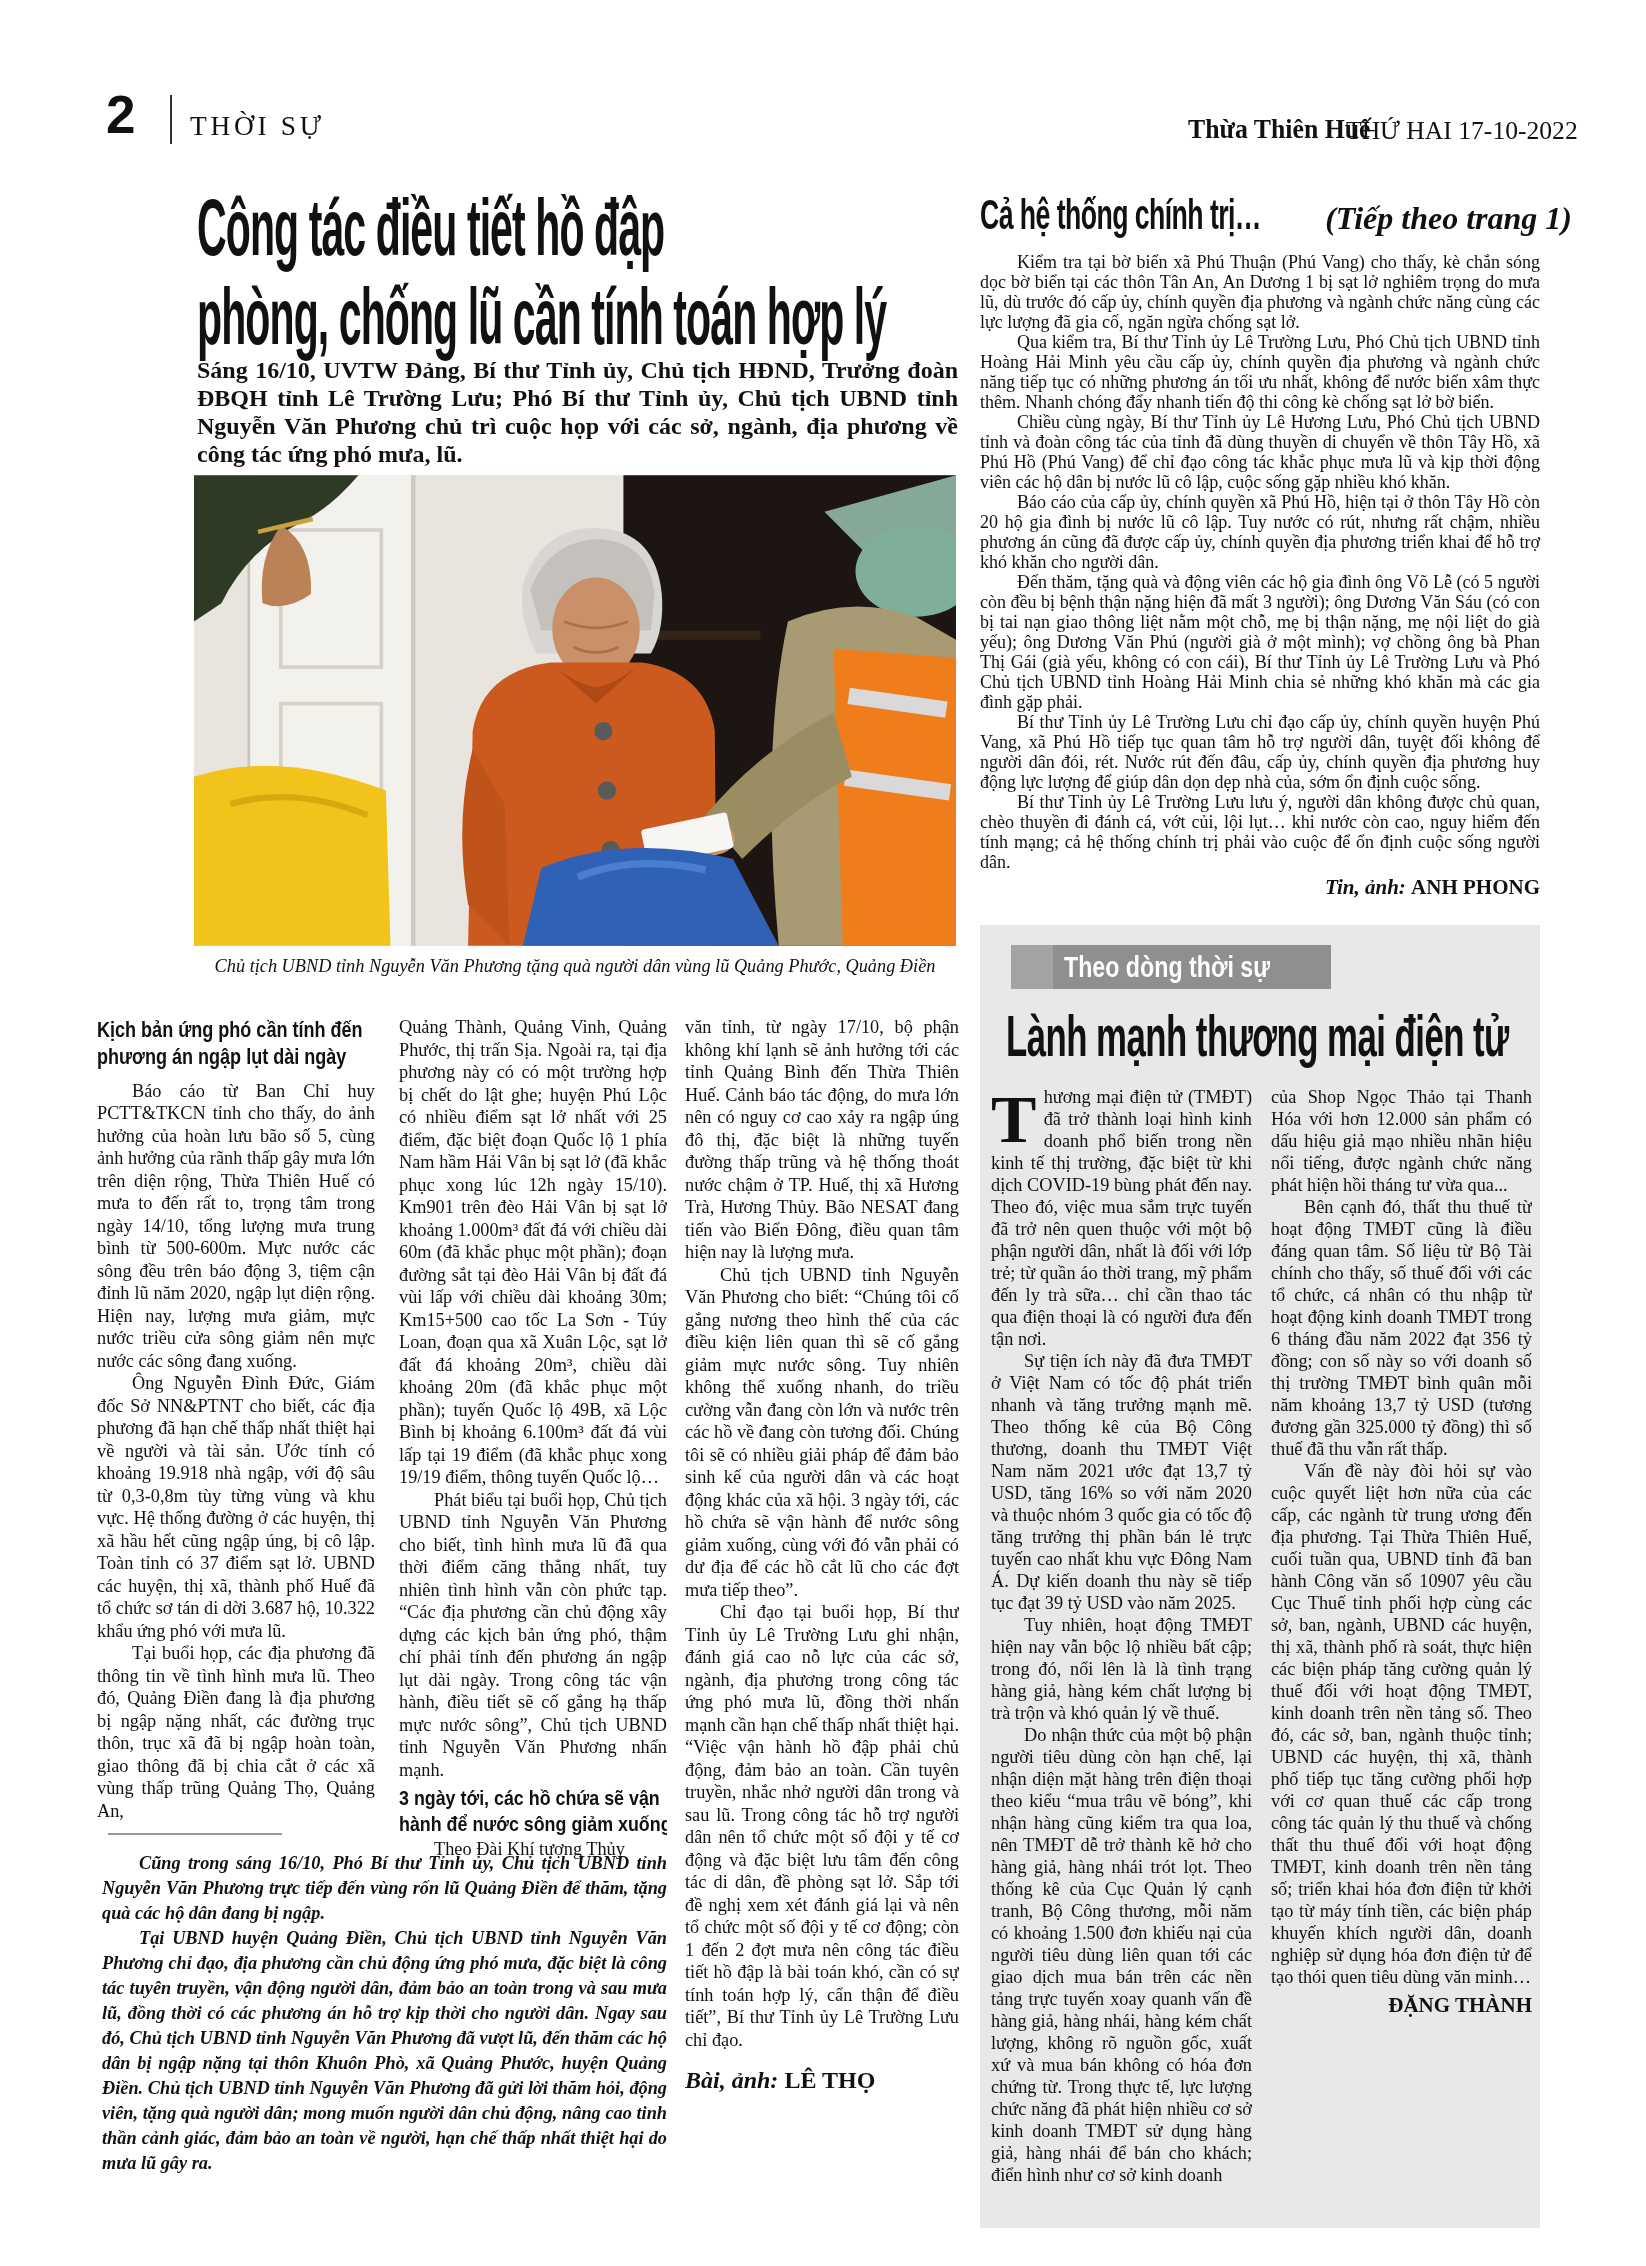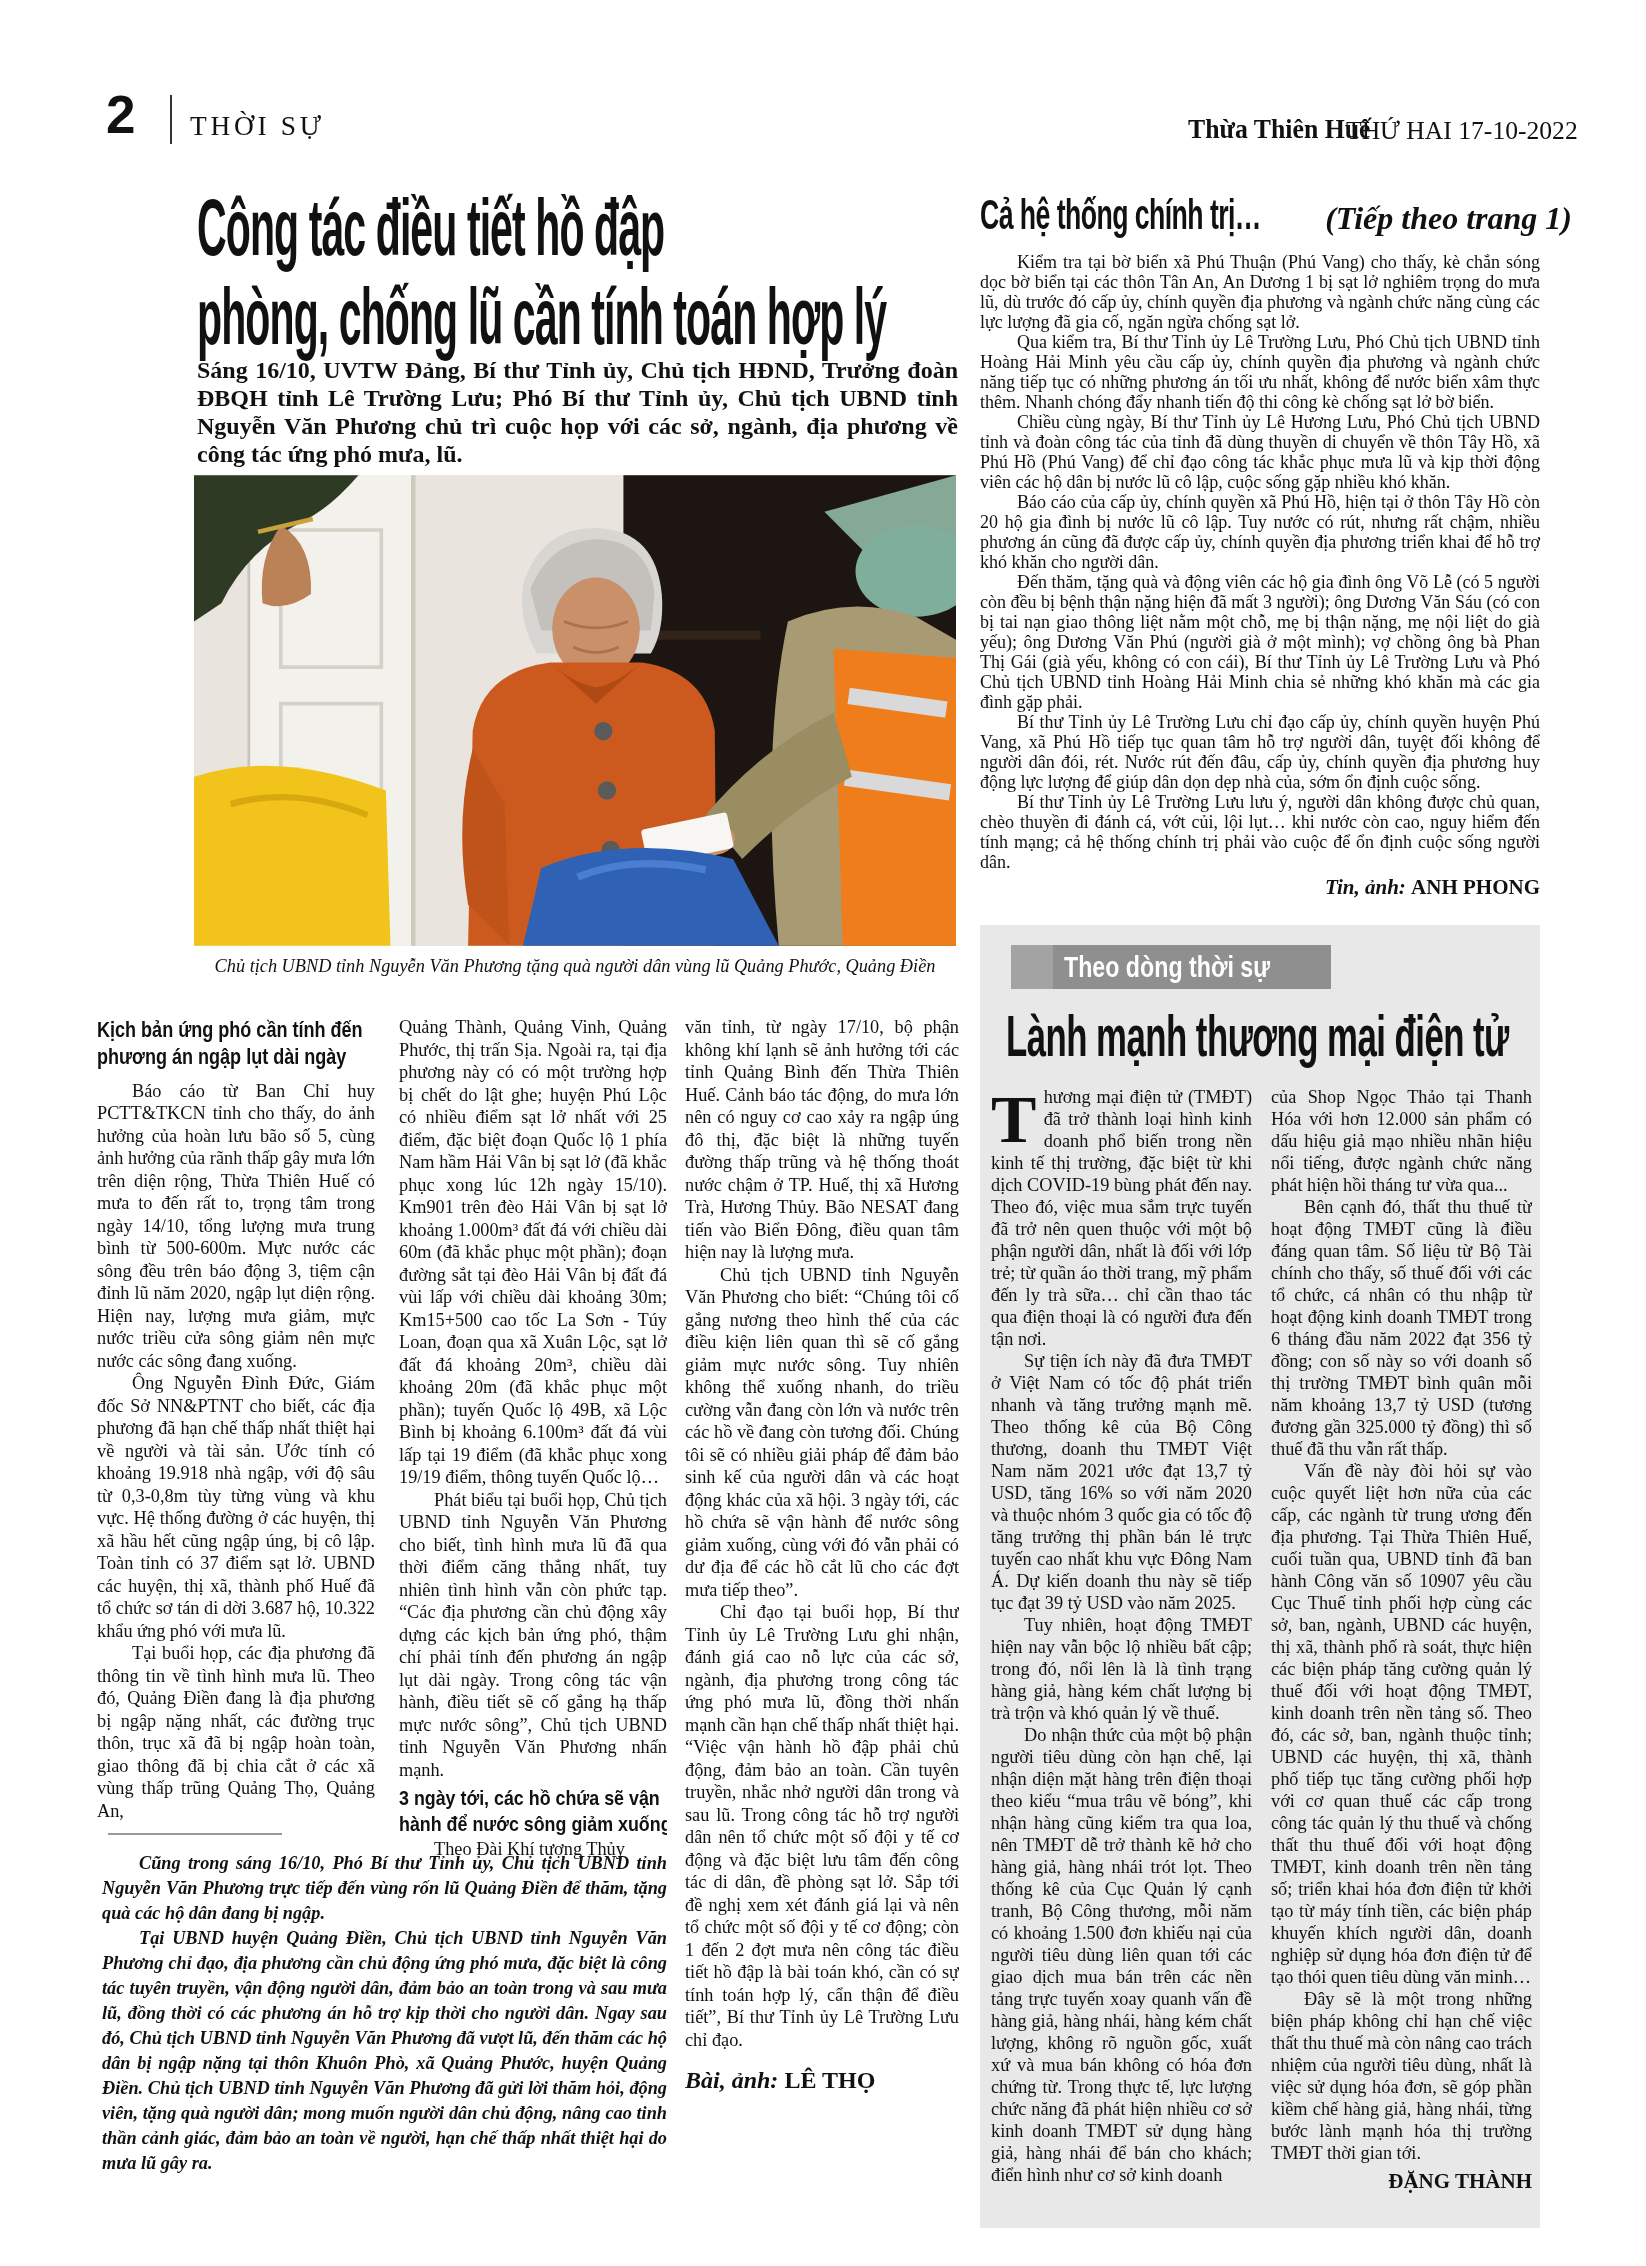--- a/index.html
+++ b/index.html
@@ -210,19 +210,18 @@
       <p><span class="dropcap">T</span><span>hương mại điện tử (TMĐT) đã trở thành loại hình kinh doanh phổ biến trong nền kinh tế thị trường, đặc biệt từ khi dịch COVID-19 bùng phát đến nay. Theo đó, việc mua sắm trực tuyến đã trở nên quen thuộc với một bộ phận người dân, nhất là đối với lớp trẻ; từ quần áo thời trang, mỹ phẩm đến ly trà sữa… chỉ cần thao tác qua điện thoại là có người đưa đến tận nơi.</span></p>
       <p class="ind">Sự tiện ích này đã đưa TMĐT ở Việt Nam có tốc độ phát triển nhanh và tăng trưởng mạnh mẽ. Theo thống kê của Bộ Công thương, doanh thu TMĐT Việt Nam năm 2021 ước đạt 13,7 tỷ USD, tăng 16% so với năm 2020 và thuộc nhóm 3 quốc gia có tốc độ tăng trưởng thị phần bán lẻ trực tuyến cao nhất khu vực Đông Nam Á. Dự kiến doanh thu này sẽ tiếp tục đạt 39 tỷ USD vào năm 2025.</p>
       <p class="ind">Tuy nhiên, hoạt động TMĐT hiện nay vẫn bộc lộ nhiều bất cập; trong đó, nổi lên là là tình trạng hàng giả, hàng kém chất lượng bị trà trộn và khó quản lý về thuế.</p>
       <p class="ind">Do nhận thức của một bộ phận người tiêu dùng còn hạn chế, lại nhận diện mặt hàng trên điện thoại theo kiểu “mua trâu vẽ bóng”, khi nhận hàng cũng kiểm tra qua loa, nên TMĐT dễ trở thành kẽ hở cho hàng giả, hàng nhái trót lọt. Theo thống kê của Cục Quản lý cạnh tranh, Bộ Công thương, mỗi năm có khoảng 1.500 đơn khiếu nại của người tiêu dùng liên quan tới các giao dịch mua bán trên các nền tảng trực tuyến xoay quanh vấn đề hàng giả, hàng nhái, hàng kém chất lượng, không rõ nguồn gốc, xuất xứ và mua bán không có hóa đơn chứng từ. Trong thực tế, lực lượng chức năng đã phát hiện nhiều cơ sở kinh doanh TMĐT sử dụng hàng giả, hàng nhái để bán cho khách; điển hình như cơ sở kinh doanh</p>
     </div>
 
     <div class="box-col" id="box-col-2">
       <p>của Shop Ngọc Thảo tại Thanh Hóa với hơn 12.000 sản phẩm có dấu hiệu giả mạo nhiều nhãn hiệu nổi tiếng, được ngành chức năng phát hiện hồi tháng tư vừa qua...</p>
       <p class="ind">Bên cạnh đó, thất thu thuế từ hoạt động TMĐT cũng là điều đáng quan tâm. Số liệu từ Bộ Tài chính cho thấy, số thuế đối với các tổ chức, cá nhân có thu nhập từ hoạt động kinh doanh TMĐT trong 6 tháng đầu năm 2022 đạt 356 tỷ đồng; con số này so với doanh số thị trường TMĐT bình quân mỗi năm khoảng 13,7 tỷ USD (tương đương gần 325.000 tỷ đồng) thì số thuế đã thu vẫn rất thấp.</p>
       <p class="ind">Vấn đề này đòi hỏi sự vào cuộc quyết liệt hơn nữa của các cấp, các ngành từ trung ương đến địa phương. Tại Thừa Thiên Huế, cuối tuần qua, UBND tỉnh đã ban hành Công văn số 10907 yêu cầu Cục Thuế tỉnh phối hợp cùng các sở, ban, ngành, UBND các huyện, thị xã, thành phố rà soát, thực hiện các biện pháp tăng cường quản lý thuế đối với hoạt động TMĐT, kinh doanh trên nền tảng số. Theo đó, các sở, ban, ngành thuộc tỉnh; UBND các huyện, thị xã, thành phố tiếp tục tăng cường phối hợp với cơ quan thuế các cấp trong công tác quản lý thu thuế và chống thất thu thuế đối với hoạt động TMĐT, kinh doanh trên nền tảng số; triển khai hóa đơn điện tử khởi tạo từ máy tính tiền, các biện pháp khuyến khích người dân, doanh nghiệp sử dụng hóa đơn điện tử để tạo thói quen tiêu dùng văn minh…</p>
-      <p class="ind">Đây sẽ là một trong những biện pháp không chỉ hạn chế việc thất thu thuế mà còn nâng cao trách nhiệm của người tiêu dùng, nhất là việc sử dụng hóa đơn, sẽ góp phần kiềm chế hàng giả, hàng nhái, từng bước lành mạnh hóa thị trường TMĐT thời gian tới.</p>
       <div id="box-byline">ĐẶNG THÀNH</div>
     </div>
   </div>
 
 </div>
 
 
 </body></html>

